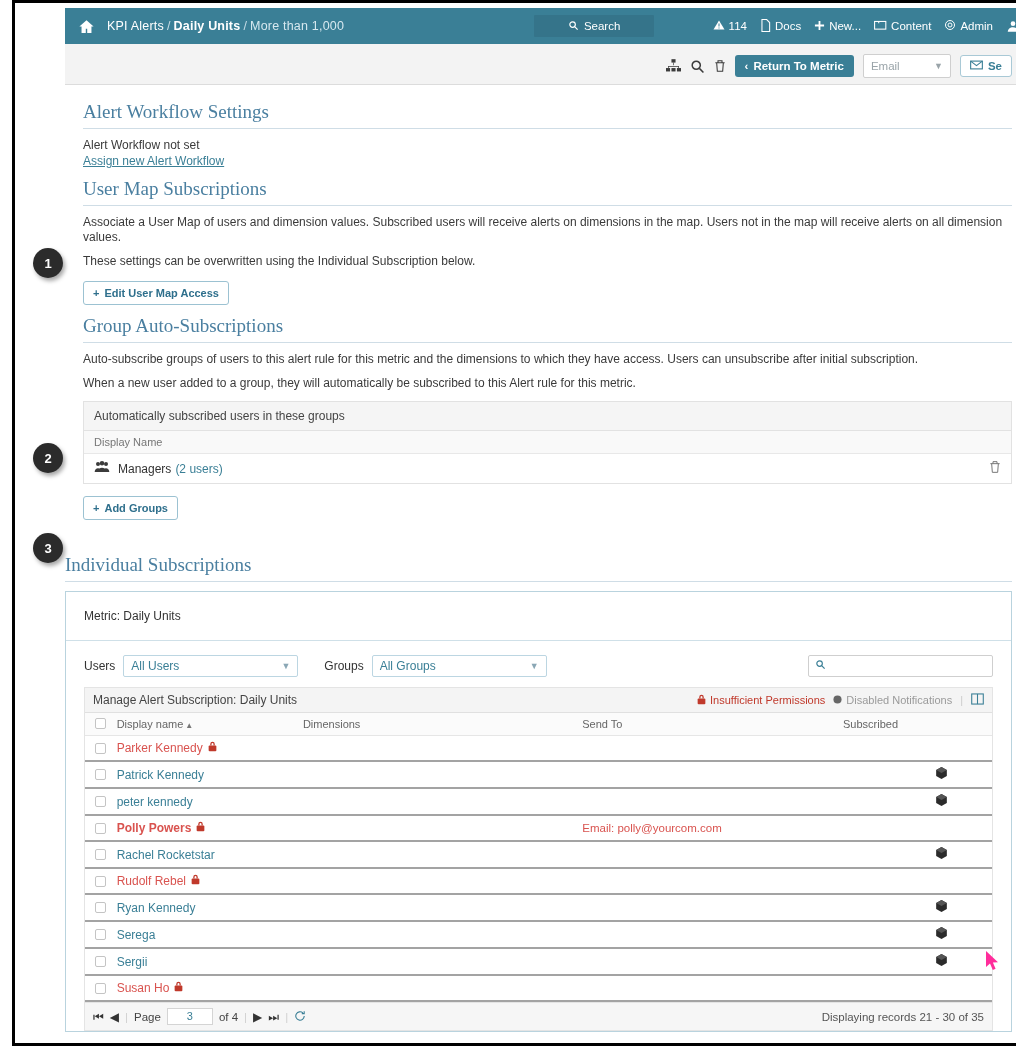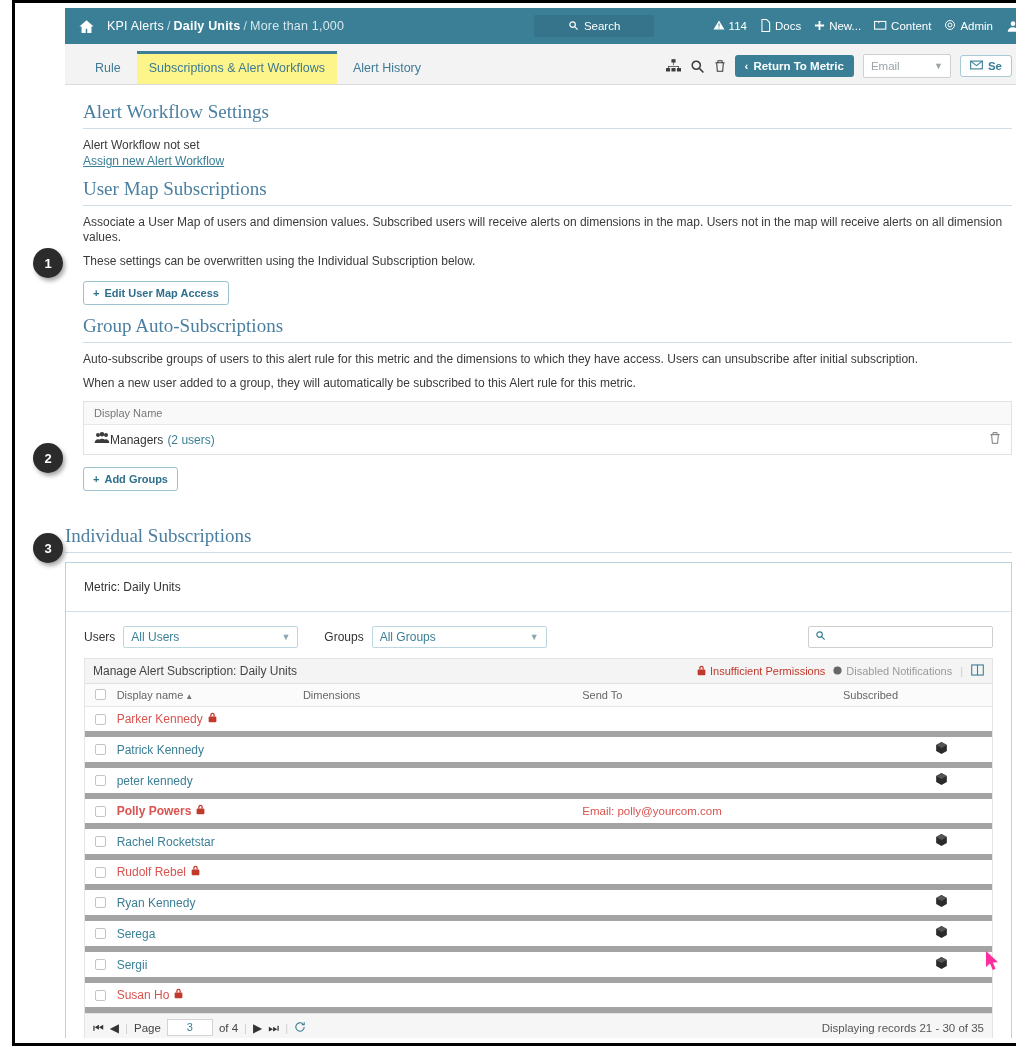--- a/index.html
+++ b/index.html
@@ -94,21 +94,21 @@
   .gtable { width:100%; border:1px solid #e2e2e2; border-collapse:collapse; margin-top:10px; }
   .gtable .caption {
     background:#f5f5f5; padding:7px 10px; font-size:12px; color:#444; border-bottom:1px solid #e2e2e2;
   }
   .gtable .hdr {
     background:#f9f9f9; padding:5px 10px; font-size:11px; color:#777; border-bottom:1px solid #e8e8e8;
   }
   .gtable .row {
     display:flex; align-items:center; padding:6px 10px; font-size:12px; color:#333; background:#fff;
   }
-  .gtable .row .nm { }
+  .gtable .row .nm { margin-left:8px; }
   .gtable .row .cnt { color:#3a7f96; margin-left:4px; }
   .gtable .row .trash { margin-left:auto; color:#777; cursor:pointer; }
 
   
   .indiv-wrap { padding:0 18px 0 0; margin-top:34px; }
   h2.sec.indiv { margin-left:-2px; }
   .panel { border:1px solid #b9d3de; border-top:1px solid #b9d3de; margin-top:9px; }
   .panel .metricbar { padding:17px 18px; font-size:12px; color:#333; border-bottom:1px solid #cfe0e8; }
   .filters { display:flex; align-items:center; padding:14px 18px 10px 18px; gap:8px; }
   .filters .lbl { font-size:12px; color:#333; }
@@ -141,21 +141,21 @@
   .c-chk { width:34px; display:flex; justify-content:center; }
   .c-name { width:200px; }
   .c-dim { width:300px; }
   .c-send { width:280px; }
   .c-sub { width:100px; }
   .c-act { width:60px; }
   .chkbox { width:11px; height:11px; border:1px solid #c4c4c4; border-radius:2px; background:#fff; cursor:pointer; }
   .sortarrow { font-size:8px; color:#777; margin-left:2px; }
 
   .rows .r {
-    display:flex; align-items:center; min-height:26px; border-bottom:6px solid #a3a3a3;
+    display:flex; align-items:center; min-height:26px; border-bottom:2px solid #a3a3a3;
     font-size:12px; padding:5px 0;
   }
   .r .nm { color:#3a7f96; display:flex; align-items:center; gap:5px; }
   .r.locked .nm { color:#d9534f; }
   .r.on .nm { font-weight:bold; }
   .r .send { color:#d9534f; font-size:11.5px; }
   .toggle {
     width:26px; height:13px; border-radius:7px; background:#cfcfcf; position:relative; cursor:pointer;
   }
   .toggle .knob { position:absolute; top:1.5px; left:2px; width:10px; height:10px; border-radius:50%; background:#fff; }
@@ -256,25 +256,20 @@
       <span class="ti">
         <svg width="14" height="14" viewBox="0 0 24 24" fill="#fff">
               <circle cx="12" cy="8" r="4"></circle>
               <path d="M3 22c0-5 4-8 9-8s9 3 9 8z"></path>
             </svg>
       </span>
     </div>
   </div>
 
   <div class="tabrow">
-    <div class="tabs">
-      <div class="tab"><span>Rule</span></div>
-      <div class="tab active"><span>Subscriptions &amp; Alert Workflows</span></div>
-      <div class="tab"><span>Alert History</span></div>
-    </div>
     <div class="tab-tools">
       <span class="icon-btn">
         <svg width="15" height="14" viewBox="0 0 22 20" fill="#3b3b3b">
               <rect x="8" y="0" width="6" height="5"></rect>
               <rect x="0" y="13" width="6" height="5"></rect>
               <rect x="8" y="13" width="6" height="5"></rect>
               <rect x="16" y="13" width="6" height="5"></rect>
               <path d="M10.5 5v4h1V5zM3 13v-3h16v3h-1v-2H4v2z"></path>
             </svg>
       </span>
@@ -321,20 +316,21 @@
     <div class="btn-add">
       <span>+</span>
       <span>Edit User Map Access</span>
     </div>
 
     <h2 class="sec">Group Auto-Subscriptions</h2>
     <div class="para">Auto-subscribe groups of users to this alert rule for this metric and the dimensions to which they have access. Users can unsubscribe after initial subscription.</div>
     <div class="para">When a new user added to a group, they will automatically be subscribed to this Alert rule for this metric.</div>
 
     <div class="gtable">
+      <div class="caption">Automatically subscribed users in these groups</div>
       <div class="hdr">Display Name</div>
       <div class="row">
         <span>
           <svg width="16" height="12" viewBox="0 0 24 17" fill="#3b3b3b">
                 <circle cx="6" cy="4" r="3"></circle>
                 <circle cx="12" cy="3" r="3.4"></circle>
                 <circle cx="18" cy="4" r="3"></circle>
                 <path d="M1 16c0-3.3 2.3-5.6 5-5.6s5 2.3 5 5.6zM13 16c0-3.3 2.3-5.6 5-5.6s5 2.3 5 5.6zM6 16c0-3.8 2.7-6.4 6-6.4s6 2.6 6 6.4z"></path>
               </svg>
         </span>

